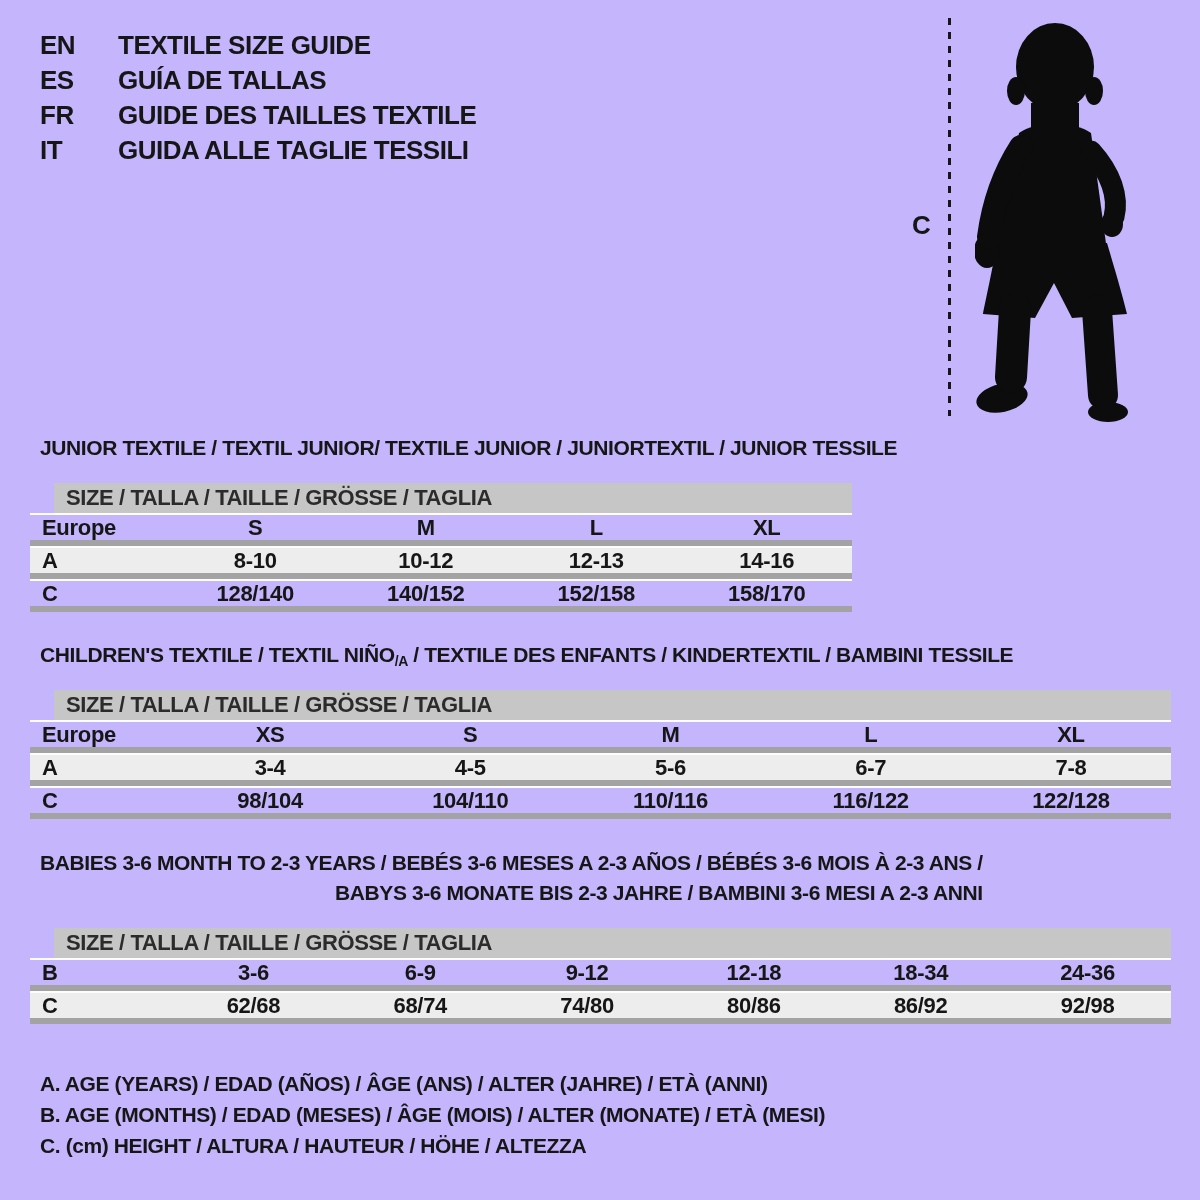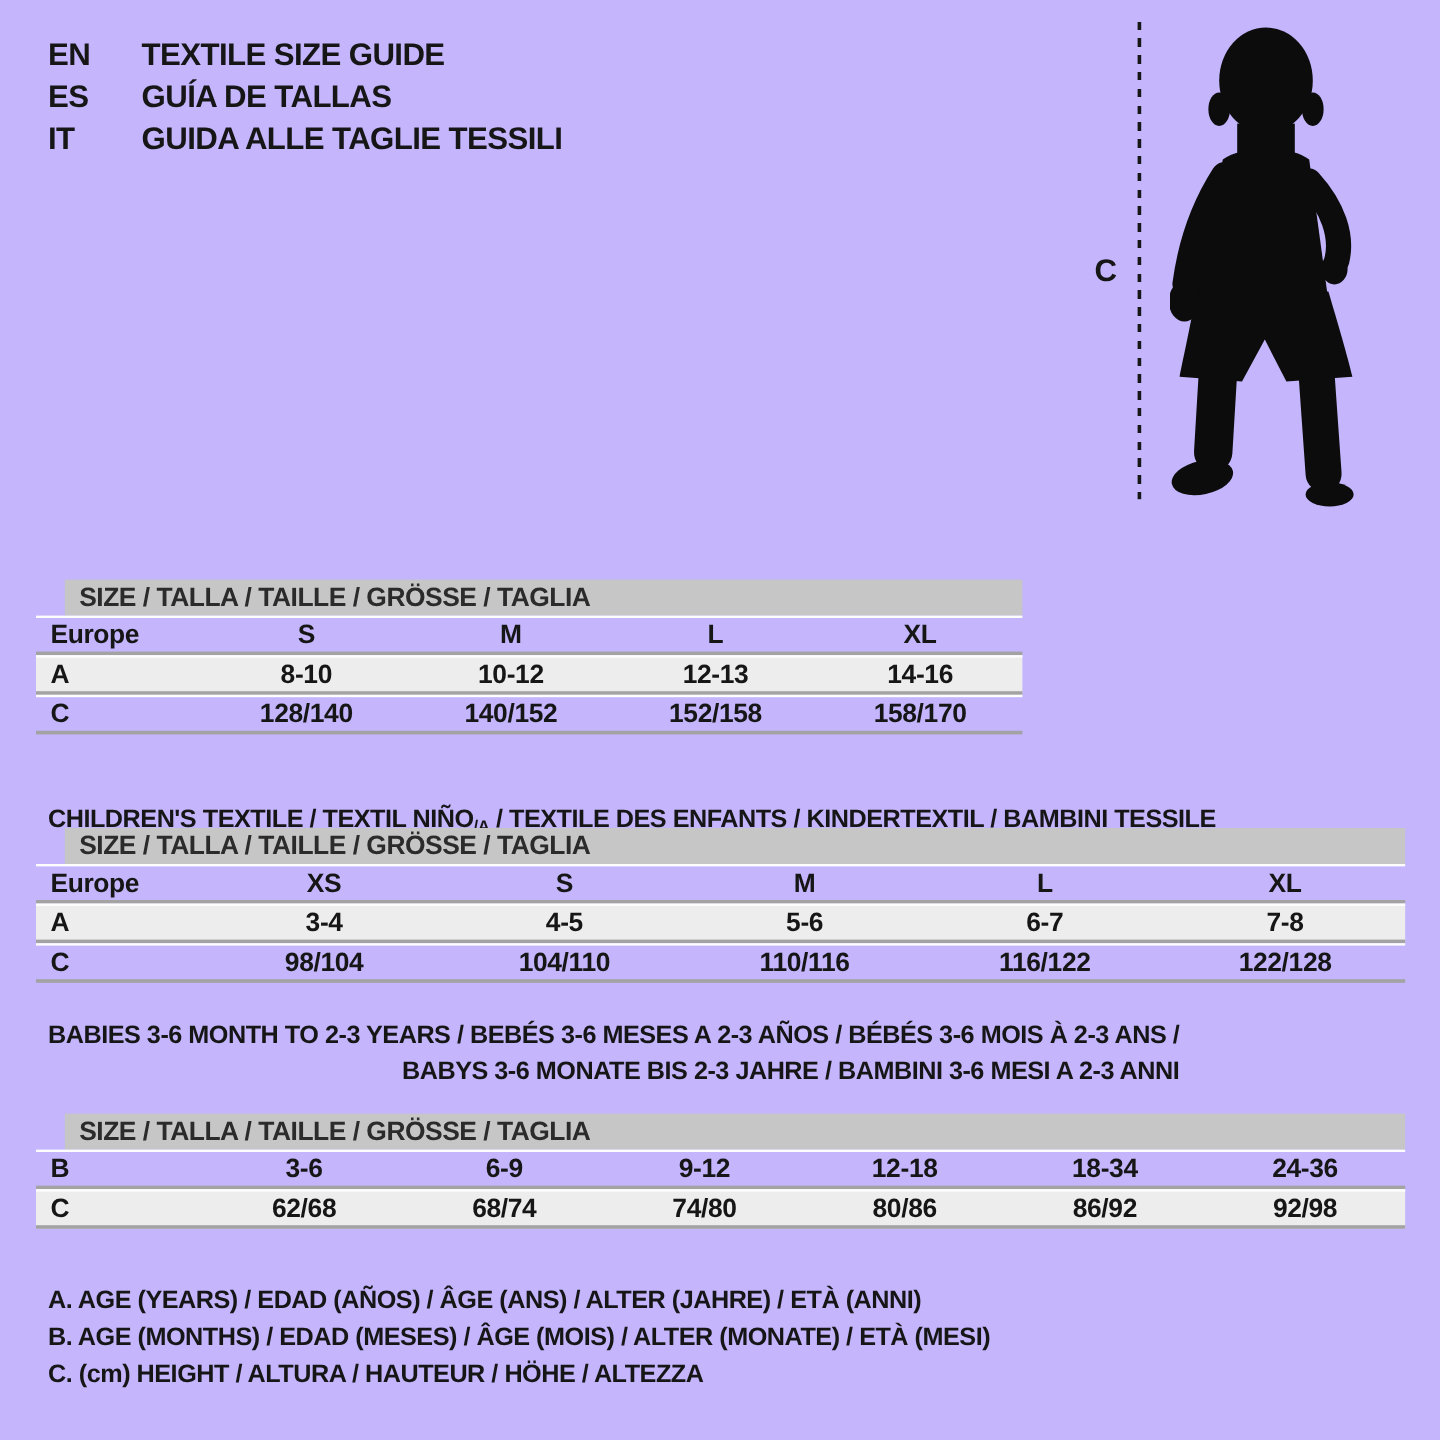--- a/index.html
+++ b/index.html
@@ -41,21 +41,21 @@
   .tbl { position: absolute; left: 30px; }
   .tbl-header {
     height: 30px; background: #c6c6c6; display: flex; align-items: center;
     padding-left: 12px; font-size: 22px; letter-spacing: -0.4px; color: #2b2b2b;
     box-sizing: border-box;
     margin-left: 24px;
   }
   .tbl-row {
     display: flex; height: 33px; align-items: center; font-size: 22px;
     letter-spacing: -0.3px; box-sizing: border-box;
-    border-top: 2px solid #fdfdfd; border-bottom: 3px solid #a3a3a3;
+    border-top: 2px solid #fdfdfd; border-bottom: 6px solid #a3a3a3;
   }
   .tbl-row.shaded { background: #ededed; }
   .cell-label { width: 140px; padding-left: 12px; box-sizing: border-box; text-align: left; }
   .cell { flex: 1; text-align: center; }
 
   .w-junior { width: 822px; }
   .w-full   { width: 1141px; }
 
   
   .legend { position: absolute; left: 40px; top: 1068px; }
@@ -67,20 +67,24 @@
 <div class="canvas">
 
   <div class="lang-list">
     <div class="lang-row">
       <span class="lang-code">EN</span>
       <span class="lang-title">TEXTILE SIZE GUIDE</span>
     </div>
     <div class="lang-row">
       <span class="lang-code">ES</span>
       <span class="lang-title">GUÍA DE TALLAS</span>
+    </div>
+    <div class="lang-row">
+      <span class="lang-code">FR</span>
+      <span class="lang-title">GUIDE DES TAILLES TEXTILE</span>
     </div>
     <div class="lang-row">
       <span class="lang-code">IT</span>
       <span class="lang-title">GUIDA ALLE TAGLIE TESSILI</span>
     </div>
   </div>
 
   <div class="measure-line"></div>
   <div class="measure-label">C</div>
   <svg class="figure-svg" viewBox="0 0 170 410" aria-hidden="true">
@@ -97,20 +101,21 @@
       <ellipse cx="133" cy="397" rx="20" ry="10"></ellipse>
     </g>
     <g fill="none" stroke="#0c0c0c" stroke-linecap="round">
       <path d="M46,132 C28,160 18,192 14,222" stroke-width="24"></path>
       <path d="M116,136 C136,158 144,182 139,202" stroke-width="21"></path>
       <path d="M40,295 L36,362" stroke-width="32"></path>
       <path d="M122,295 L128,380" stroke-width="30"></path>
     </g>
   </svg>
 
+  <div class="sec-title" style="top:433px;">JUNIOR TEXTILE / TEXTIL JUNIOR/ TEXTILE JUNIOR / JUNIORTEXTIL / JUNIOR TESSILE</div>
 
   <div class="tbl w-junior" style="top:483px;">
     <div class="tbl-header">SIZE / TALLA / TAILLE / GRÖSSE / TAGLIA</div>
     <div class="tbl-row">
       <span class="cell-label">Europe</span>
       <span class="cell">S</span>
       <span class="cell">M</span>
       <span class="cell">L</span>
       <span class="cell">XL</span>
     </div>
@@ -123,21 +128,21 @@
     </div>
     <div class="tbl-row">
       <span class="cell-label">C</span>
       <span class="cell">128/140</span>
       <span class="cell">140/152</span>
       <span class="cell">152/158</span>
       <span class="cell">158/170</span>
     </div>
   </div>
 
-  <div class="sec-title" style="top:640px;margin-top:28px;"><span>CHILDREN'S TEXTILE / TEXTIL NIÑO</span><span class="sub-a">/A</span><span> / TEXTILE DES ENFANTS / KINDERTEXTIL / BAMBINI TESSILE</span></div>
+  <div class="sec-title" style="top:640px;"><span>CHILDREN'S TEXTILE / TEXTIL NIÑO</span><span class="sub-a">/A</span><span> / TEXTILE DES ENFANTS / KINDERTEXTIL / BAMBINI TESSILE</span></div>
 
   <div class="tbl w-full" style="top:690px;">
     <div class="tbl-header">SIZE / TALLA / TAILLE / GRÖSSE / TAGLIA</div>
     <div class="tbl-row">
       <span class="cell-label">Europe</span>
       <span class="cell">XS</span>
       <span class="cell">S</span>
       <span class="cell">M</span>
       <span class="cell">L</span>
       <span class="cell">XL</span>

